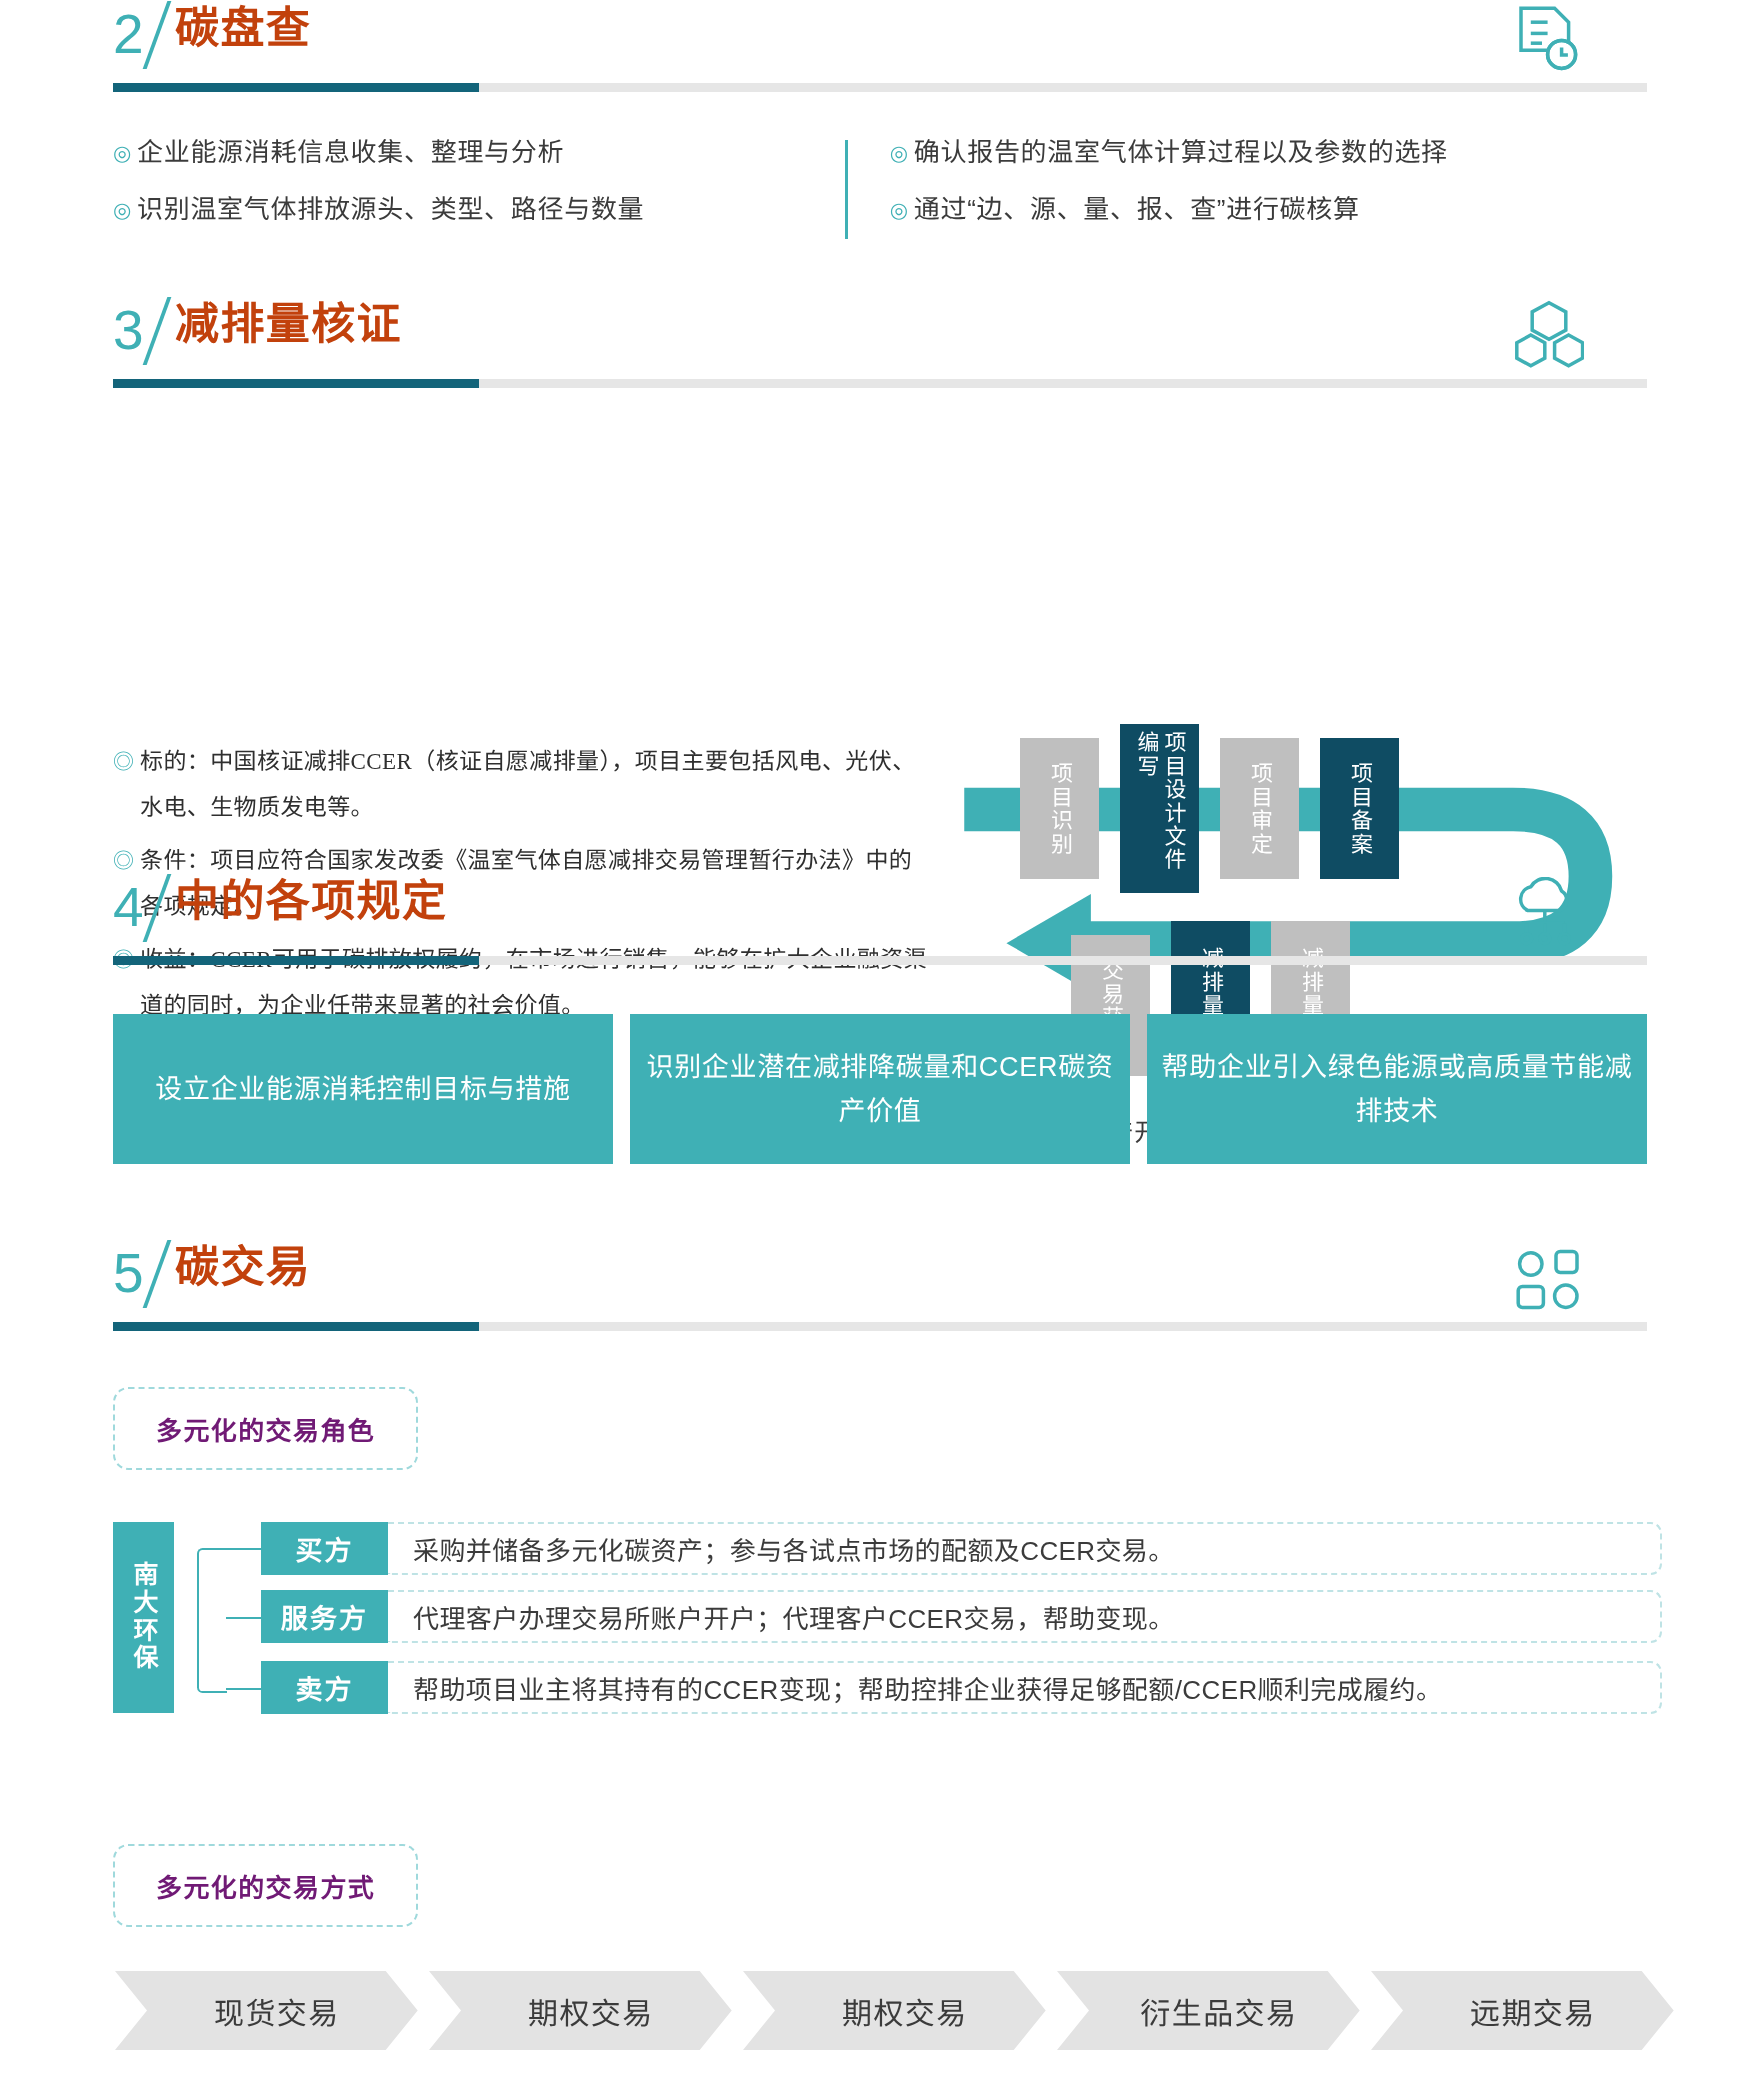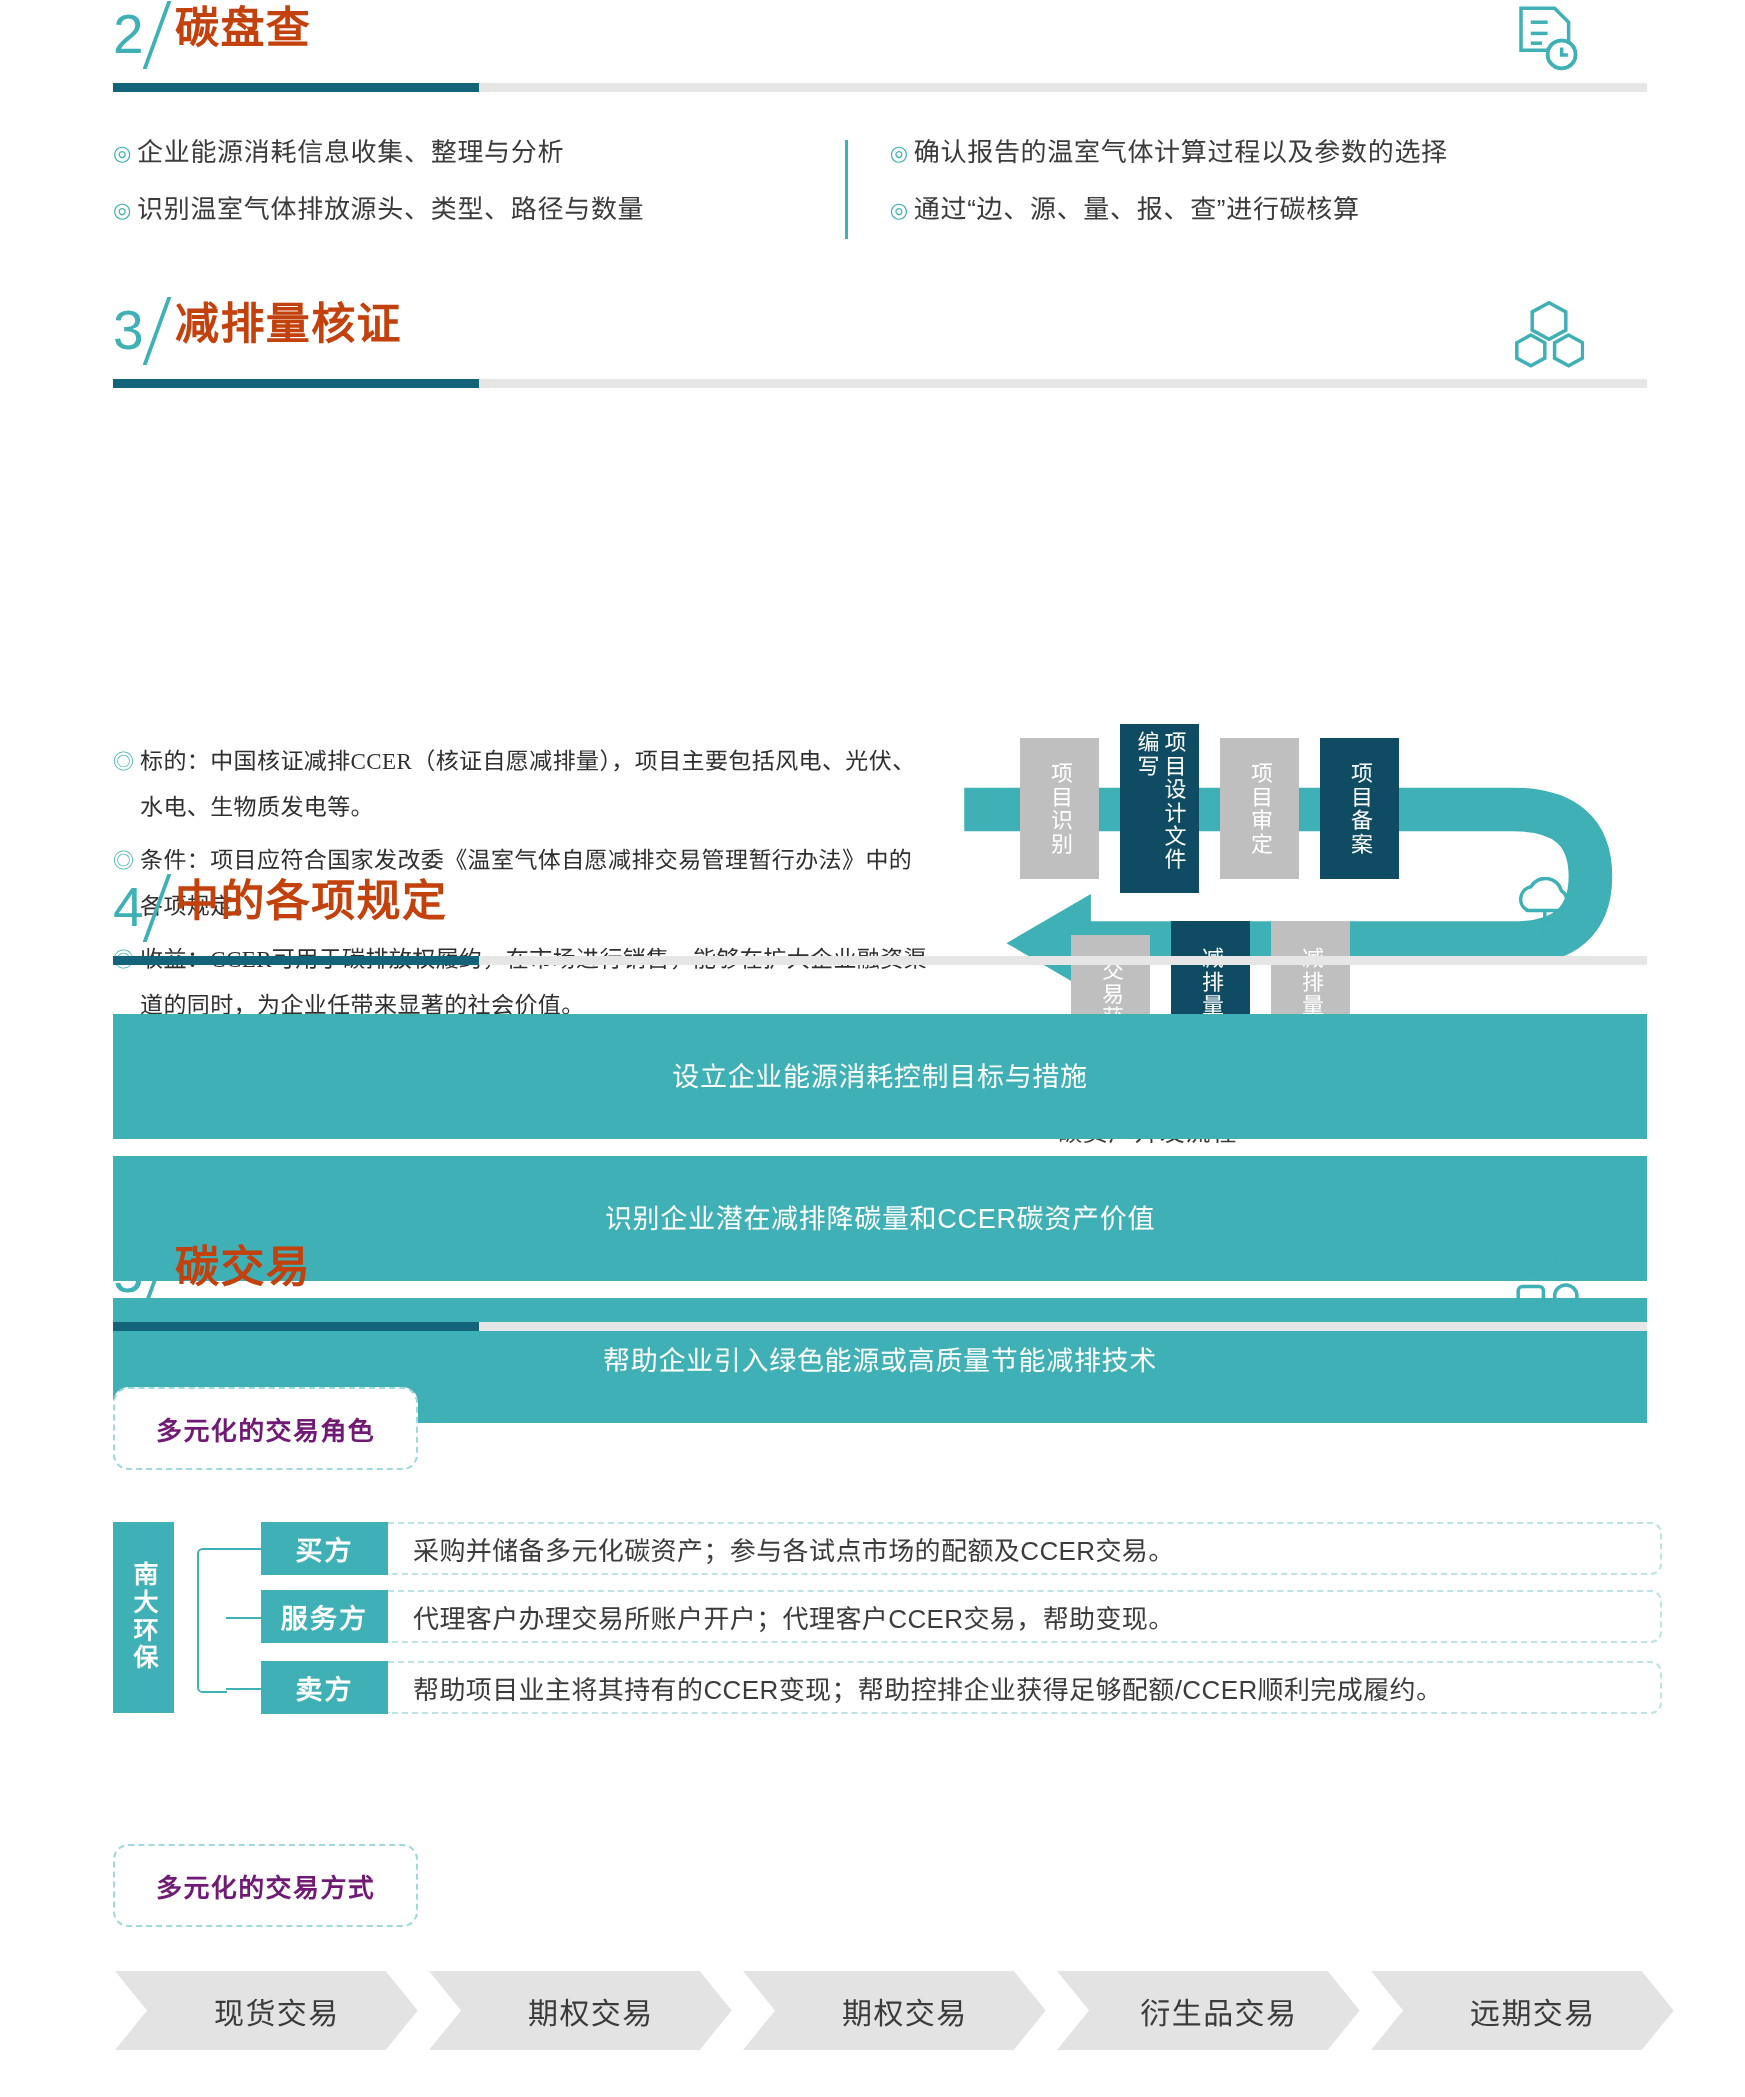--- a/index.html
+++ b/index.html
@@ -190,21 +190,20 @@
   }
 
   
   #sec4-body {
     position: absolute;
     left: 113px;
     top: 1014px;
     width: 1534px;
     display: flex;
     gap: 17px;
-    flex-direction: column;
   }
   .card4 {
     flex: 1;
     background: #3FB0B5;
     color: #ffffff;
     font-size: 27px;
     line-height: 44px;
     text-align: center;
     padding: 31px 14px;
     box-sizing: border-box;

